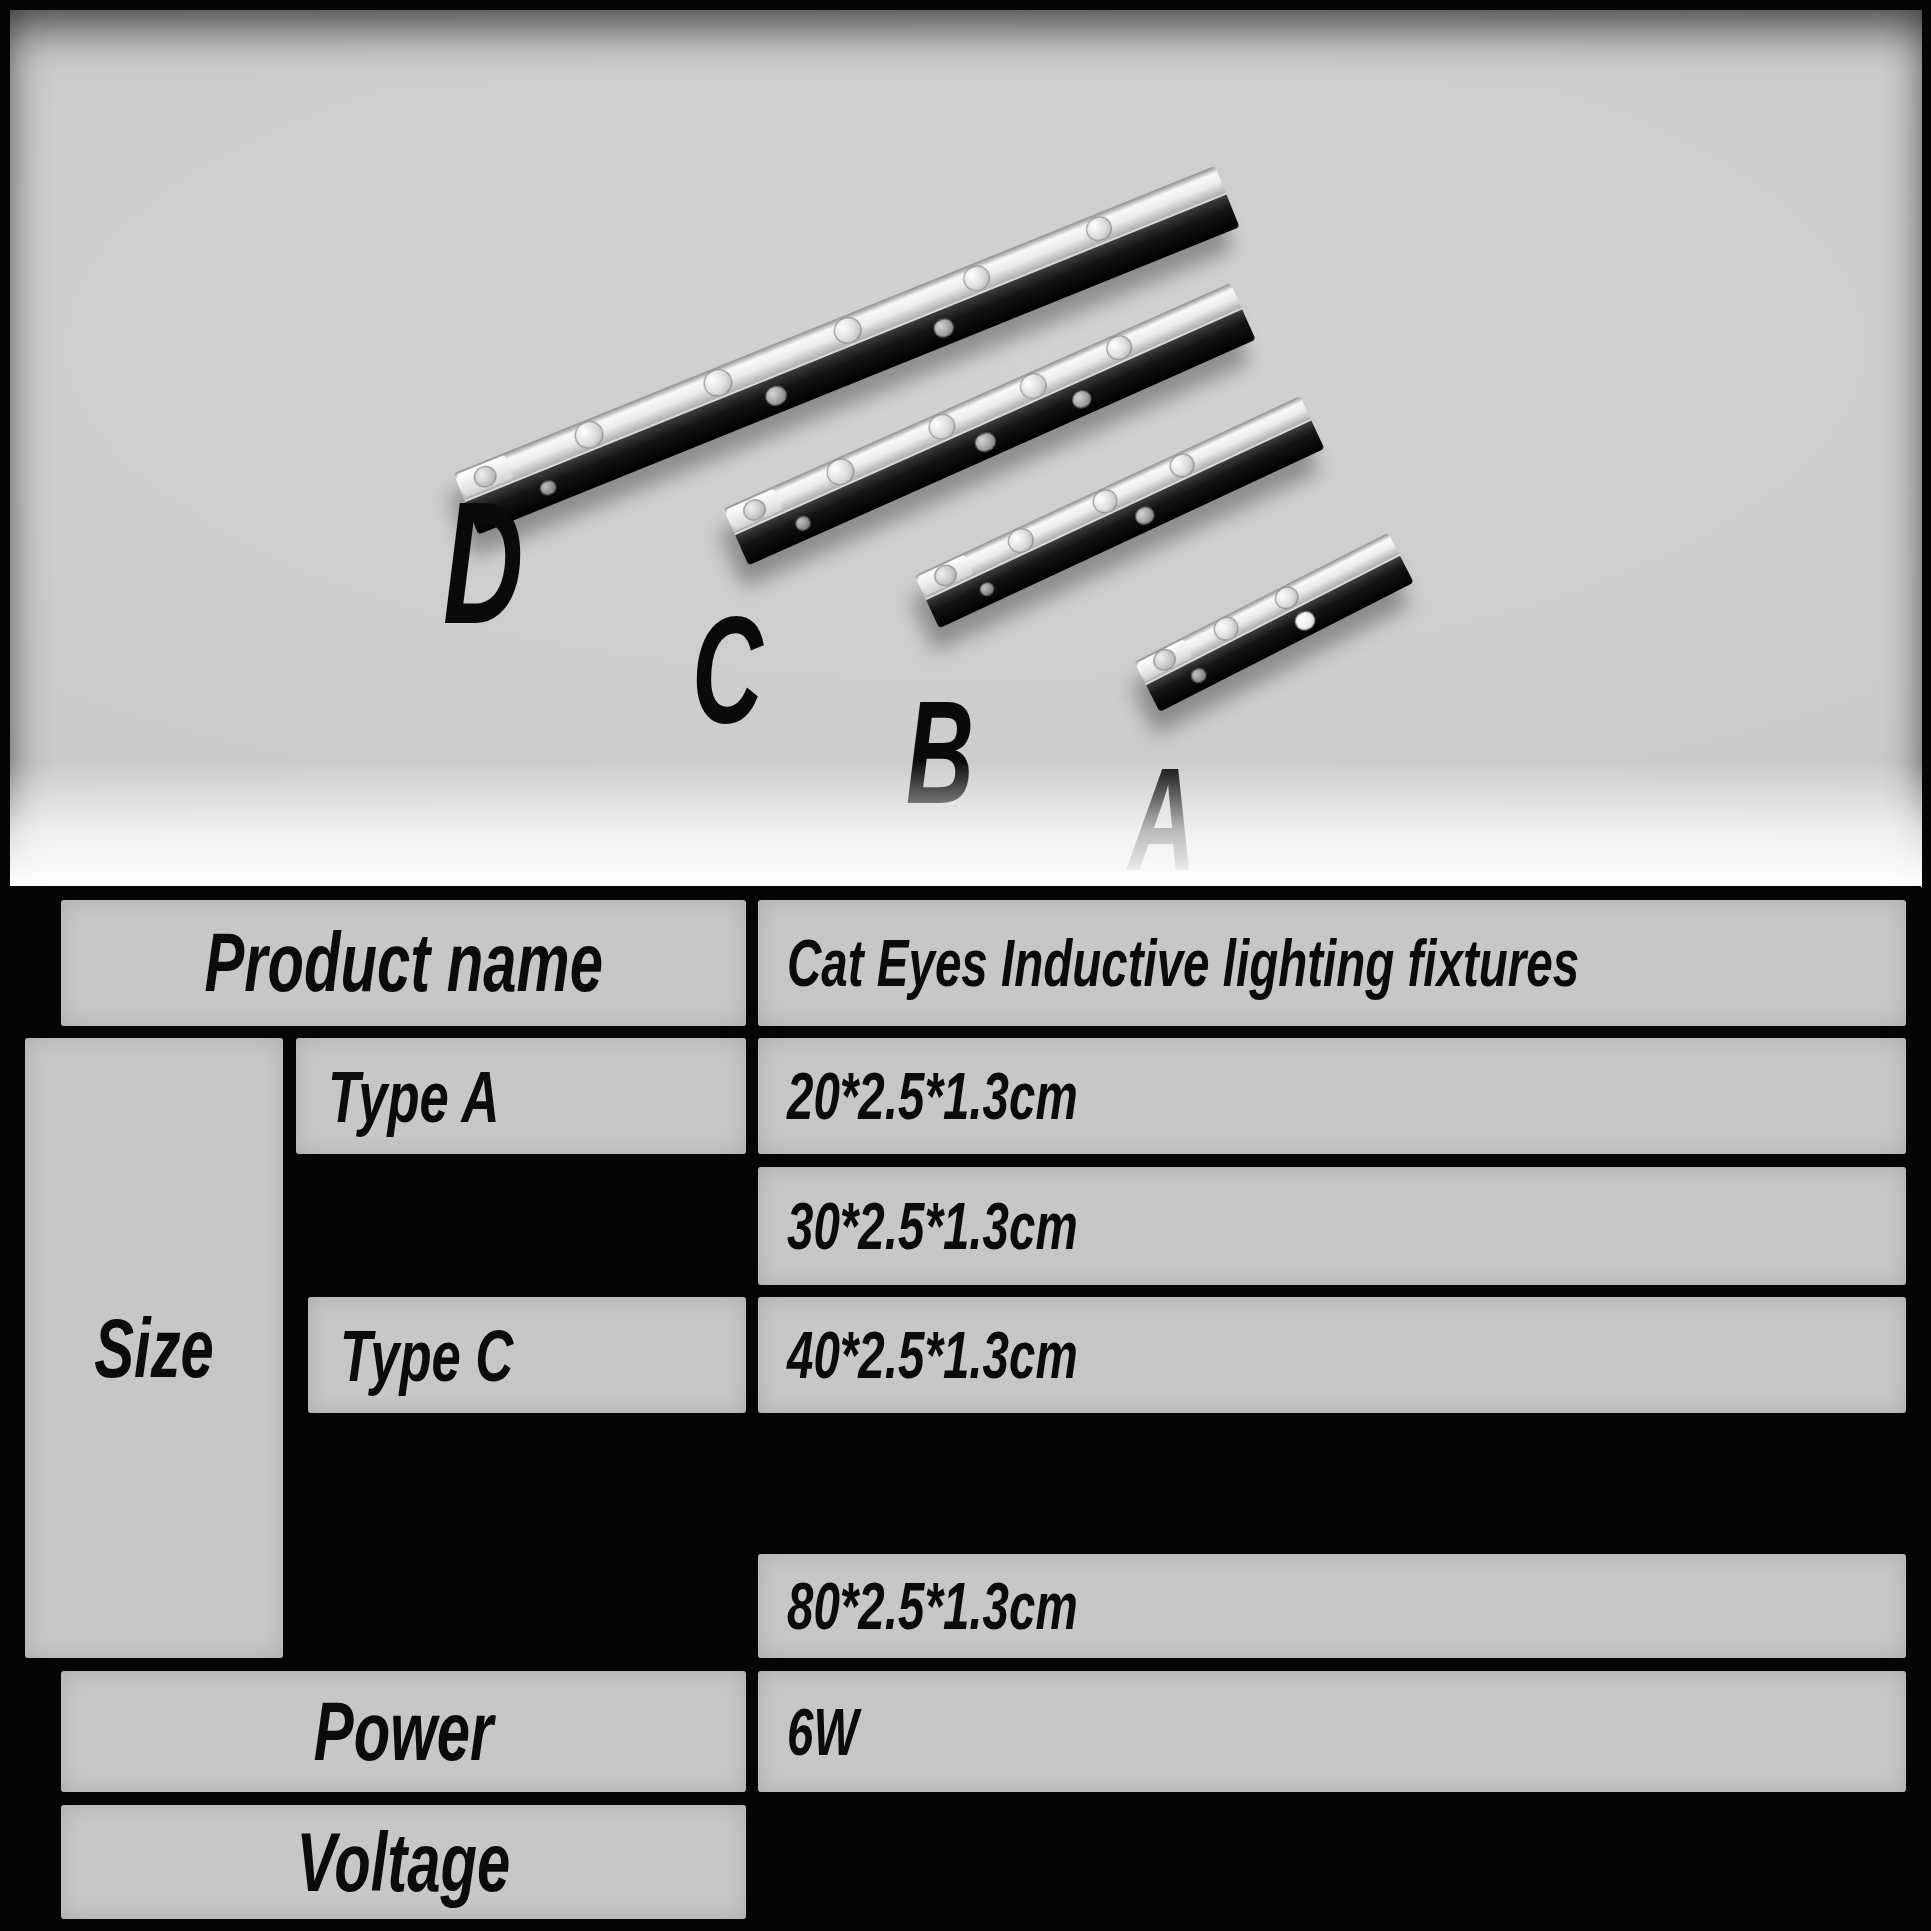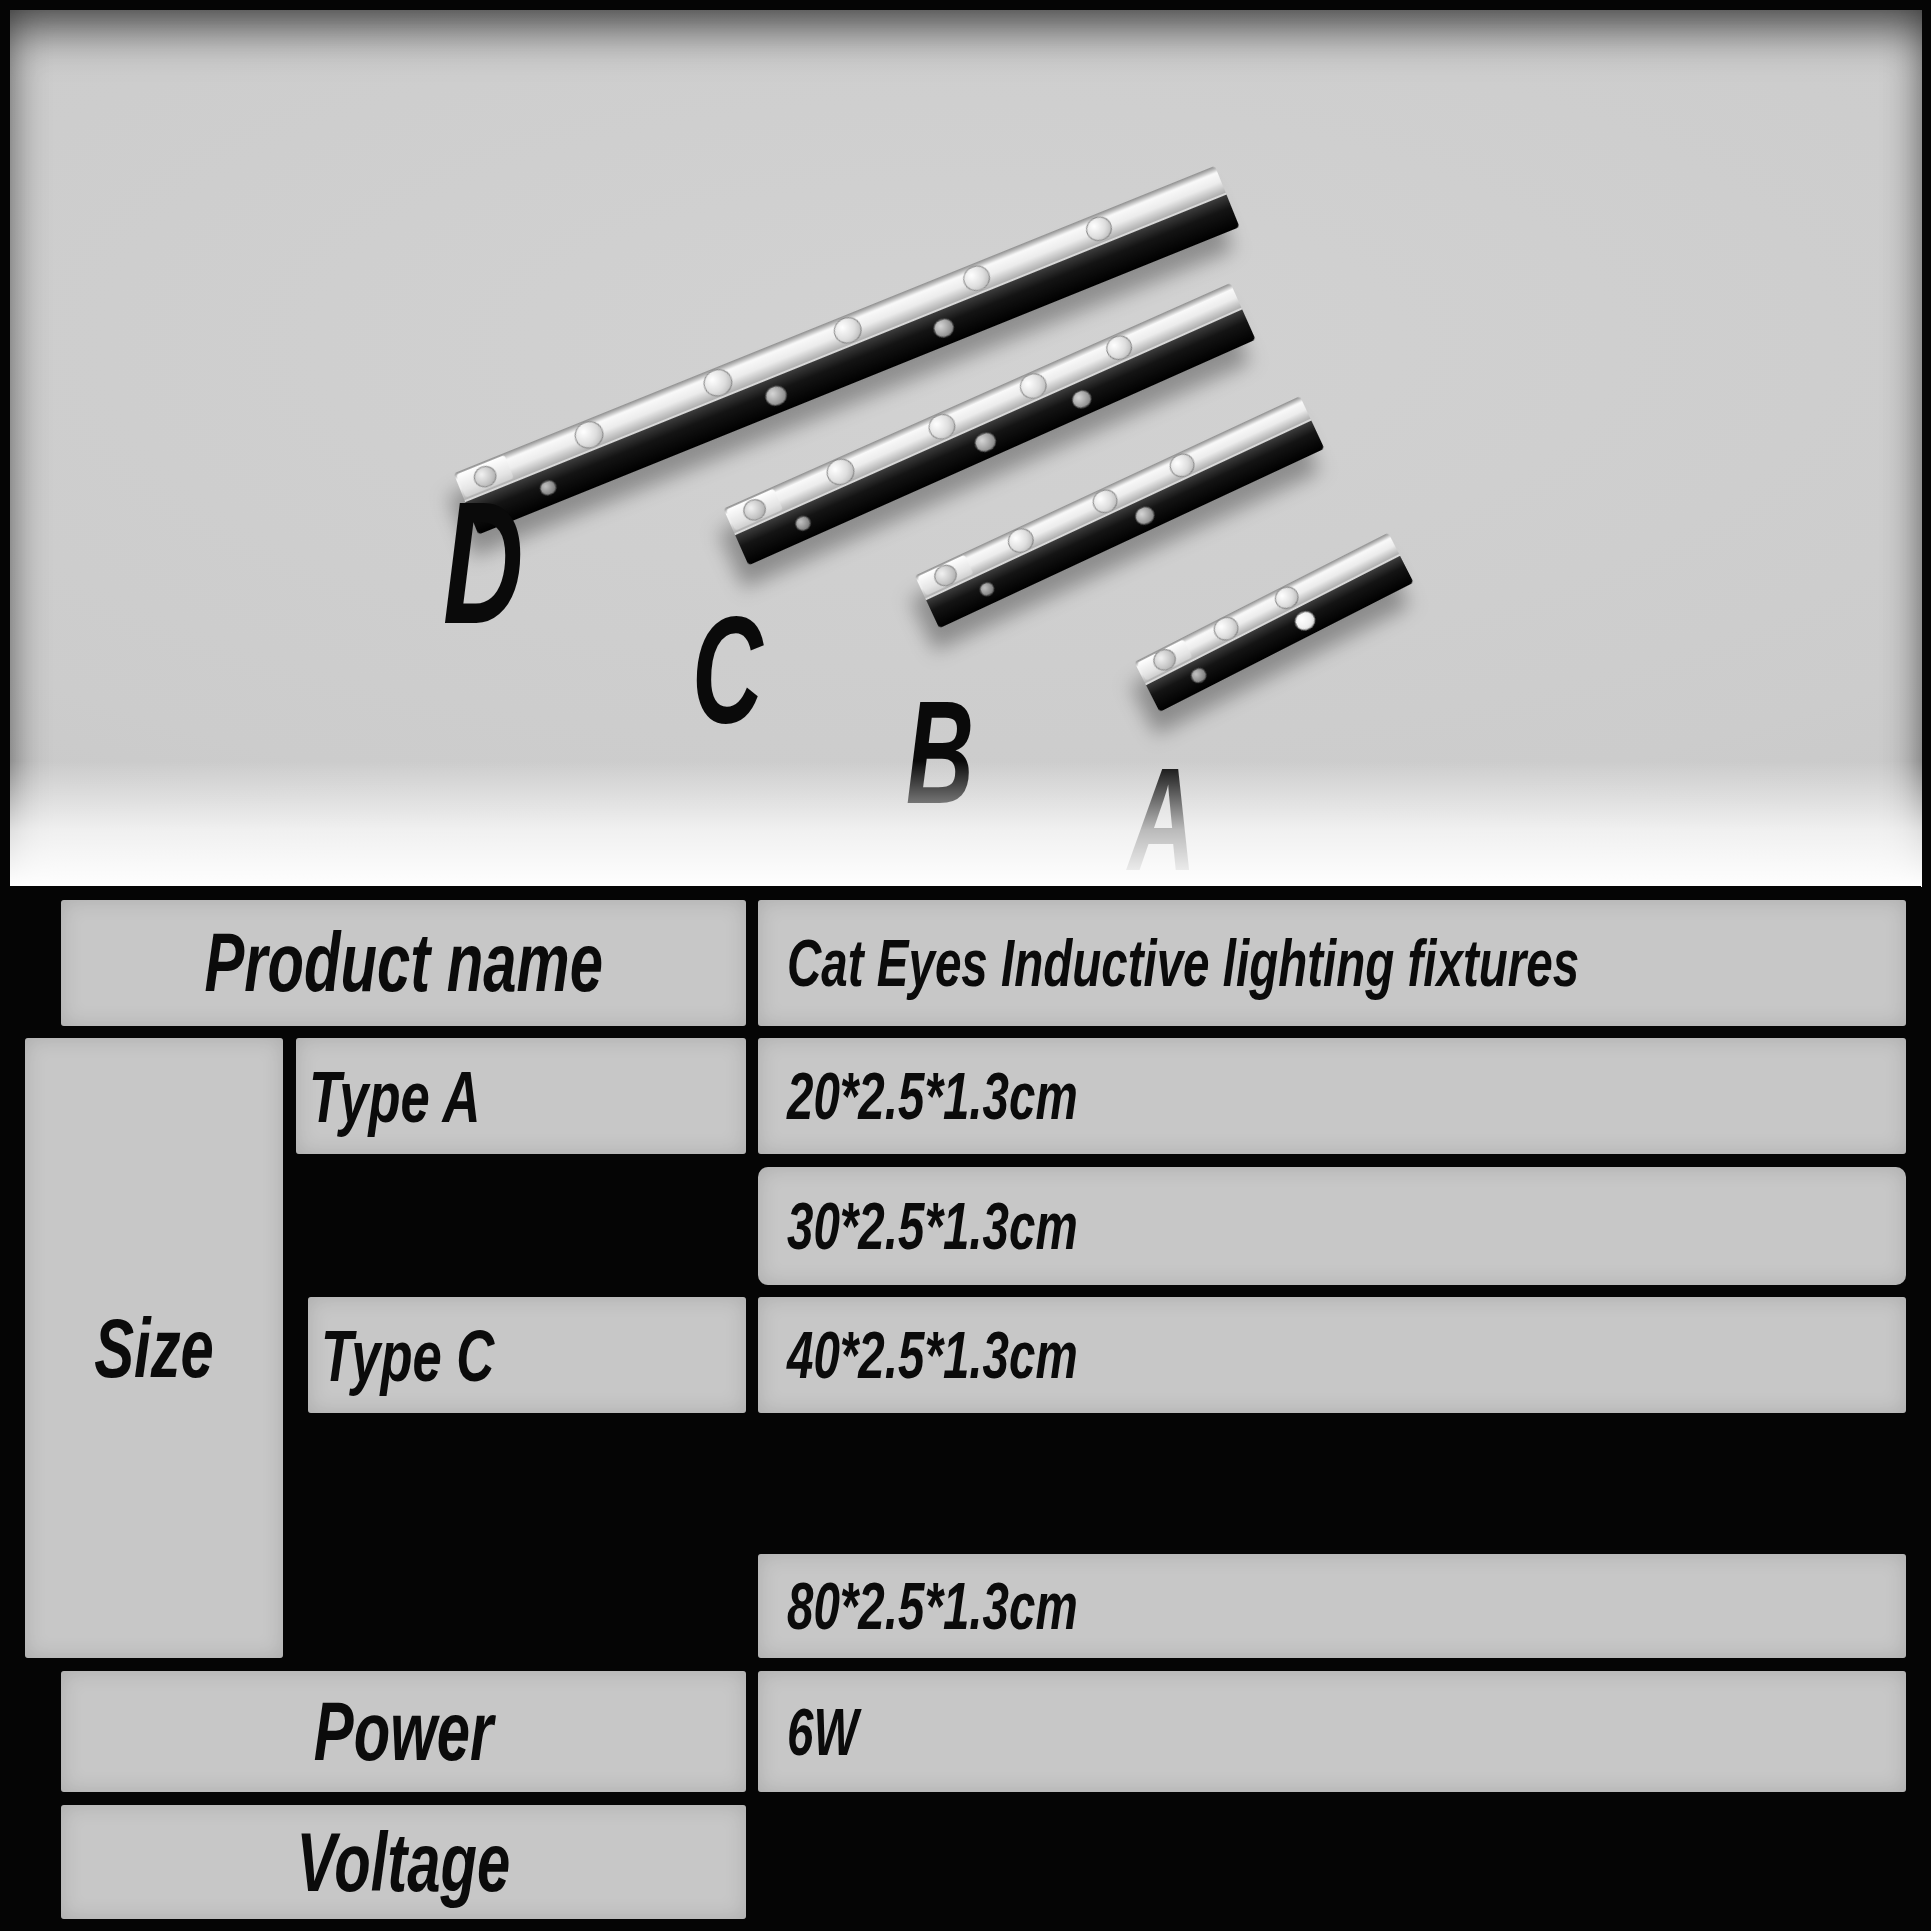--- a/index.html
+++ b/index.html
@@ -90,21 +90,21 @@
     background:#c7c7c7;
     border-radius:2.9px;
     display:flex; align-items:center;
     box-shadow: inset 0 0 21px rgba(0,0,0,0.14);
     overflow:hidden;
   }
   .cell.center { justify-content:center; }
   .cell.span2 { grid-column:1 / 3;margin-left:36px; }
   .cell.col3 { grid-column:3; }
   .cell.size-span { grid-column:1; grid-row:2 / 7; }
-  .cell.type { grid-column:2; padding-left:13px; }
+  .cell.type { grid-column:2; padding-left:32px; }
   .cell.value { padding-left:29px; }
 
   .txt {
     white-space:nowrap; color:#0b0b0b;
     font-style:italic; font-weight:bold; line-height:1;
   }
   .big { font-size:83px; }
   .mid { font-size:73px; }
   .val { font-size:66px; }
   .cx  { transform:scaleX(0.72); transform-origin:center center; }
@@ -202,21 +202,21 @@
       <span class="txt val lx">Cat Eyes Inductive lighting fixtures</span>
     </div>
 
     <div class="cell type" style="grid-row:2;">
       <span class="txt mid lx">Type A</span>
     </div>
     <div class="cell col3 value" style="grid-row:2;">
       <span class="txt val lx">20*2.5*1.3cm</span>
     </div>
 
-    <div class="cell col3 value" style="grid-row:3;border-radius:10px;">
+    <div class="cell col3 value" style="grid-row:3;">
       <span class="txt val lx">30*2.5*1.3cm</span>
     </div>
 
     <div class="cell type" style="grid-row:4;margin-left:12px;">
       <span class="txt mid lx">Type C</span>
     </div>
     <div class="cell col3 value" style="grid-row:4;">
       <span class="txt val lx">40*2.5*1.3cm</span>
     </div>
 

